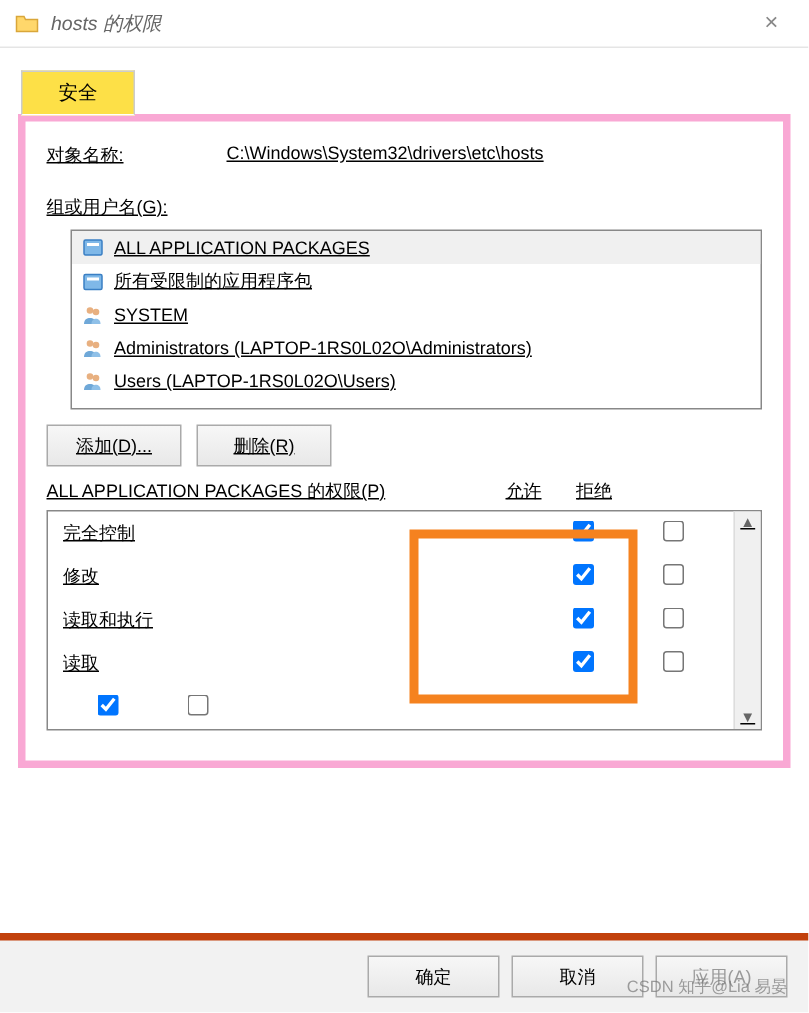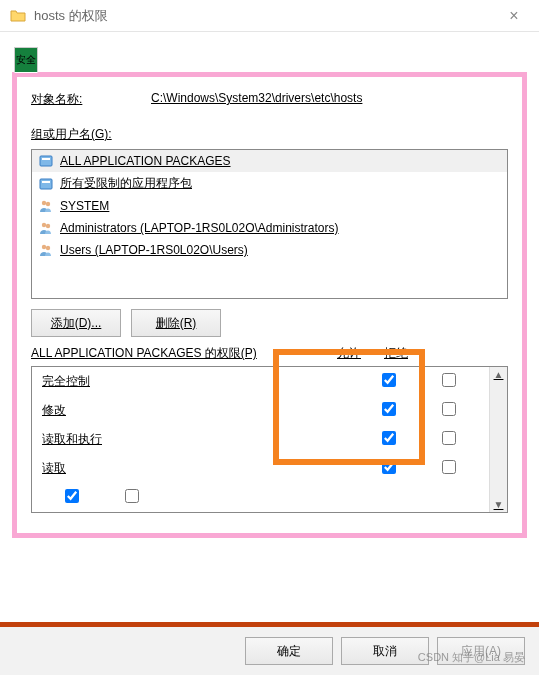--- a/index.html
+++ b/index.html
@@ -13,20 +13,21 @@
     height: 675px;
     overflow: hidden;
     position: relative;
   }
   .titlebar {
     display: flex;
     align-items: center;
     height: 32px;
     padding: 0 10px;
     border-bottom: 1px solid #e5e5e5;
+    font-style: italic;
   }
   .titlebar .icon {
     width: 16px; height: 16px;
     margin-right: 8px;
     display: flex; align-items: center; justify-content: center;
   }
   .titlebar .title { color: #666; font-size: 13px; }
   .titlebar .close {
     margin-left: auto;
     color: #888;
@@ -34,45 +35,46 @@
     width: 30px; text-align: center;
     cursor: default;
   }
   .tabs {
     display: flex;
     margin: 14px 0 0 14px;
     position: relative;
     z-index: 2;
   }
   .tab {
-    padding: 5px 1px;
+    padding: 5px 24px;
     border: 1px solid #ccc;
     border-bottom: 1px solid #fff;
-    background: #15803d;
-    font-size: 10px;
+    background: #fde047;
+    font-size: 13px;
     position: relative;
     top: 1px;
   }
   .panel {
     margin: 0 12px 12px 12px;
     border: 5px solid #f9a8d4;
     padding: 14px 14px 20px 14px;
     position: relative;
     text-decoration: underline;
   }
   .row { display: flex; margin-bottom: 18px; }
   .label { width: 120px; }
   .value { flex: 1; }
   .grouplabel { margin-bottom: 6px; }
   .listbox {
     border: 1px solid #888;
-    height: 150px;
+    height: 120px;
     overflow: hidden;
     background: #fff;
     margin-bottom: 10px;
+    margin-left: 16px;
   }
   .listitem {
     display: flex;
     align-items: center;
     padding: 3px 6px;
     gap: 6px;
   }
   .listitem.selected { background: #f0f0f0; }
   .li-icon { width: 16px; height: 16px; display:flex; align-items:center; justify-content:center; }
   .btnrow {

